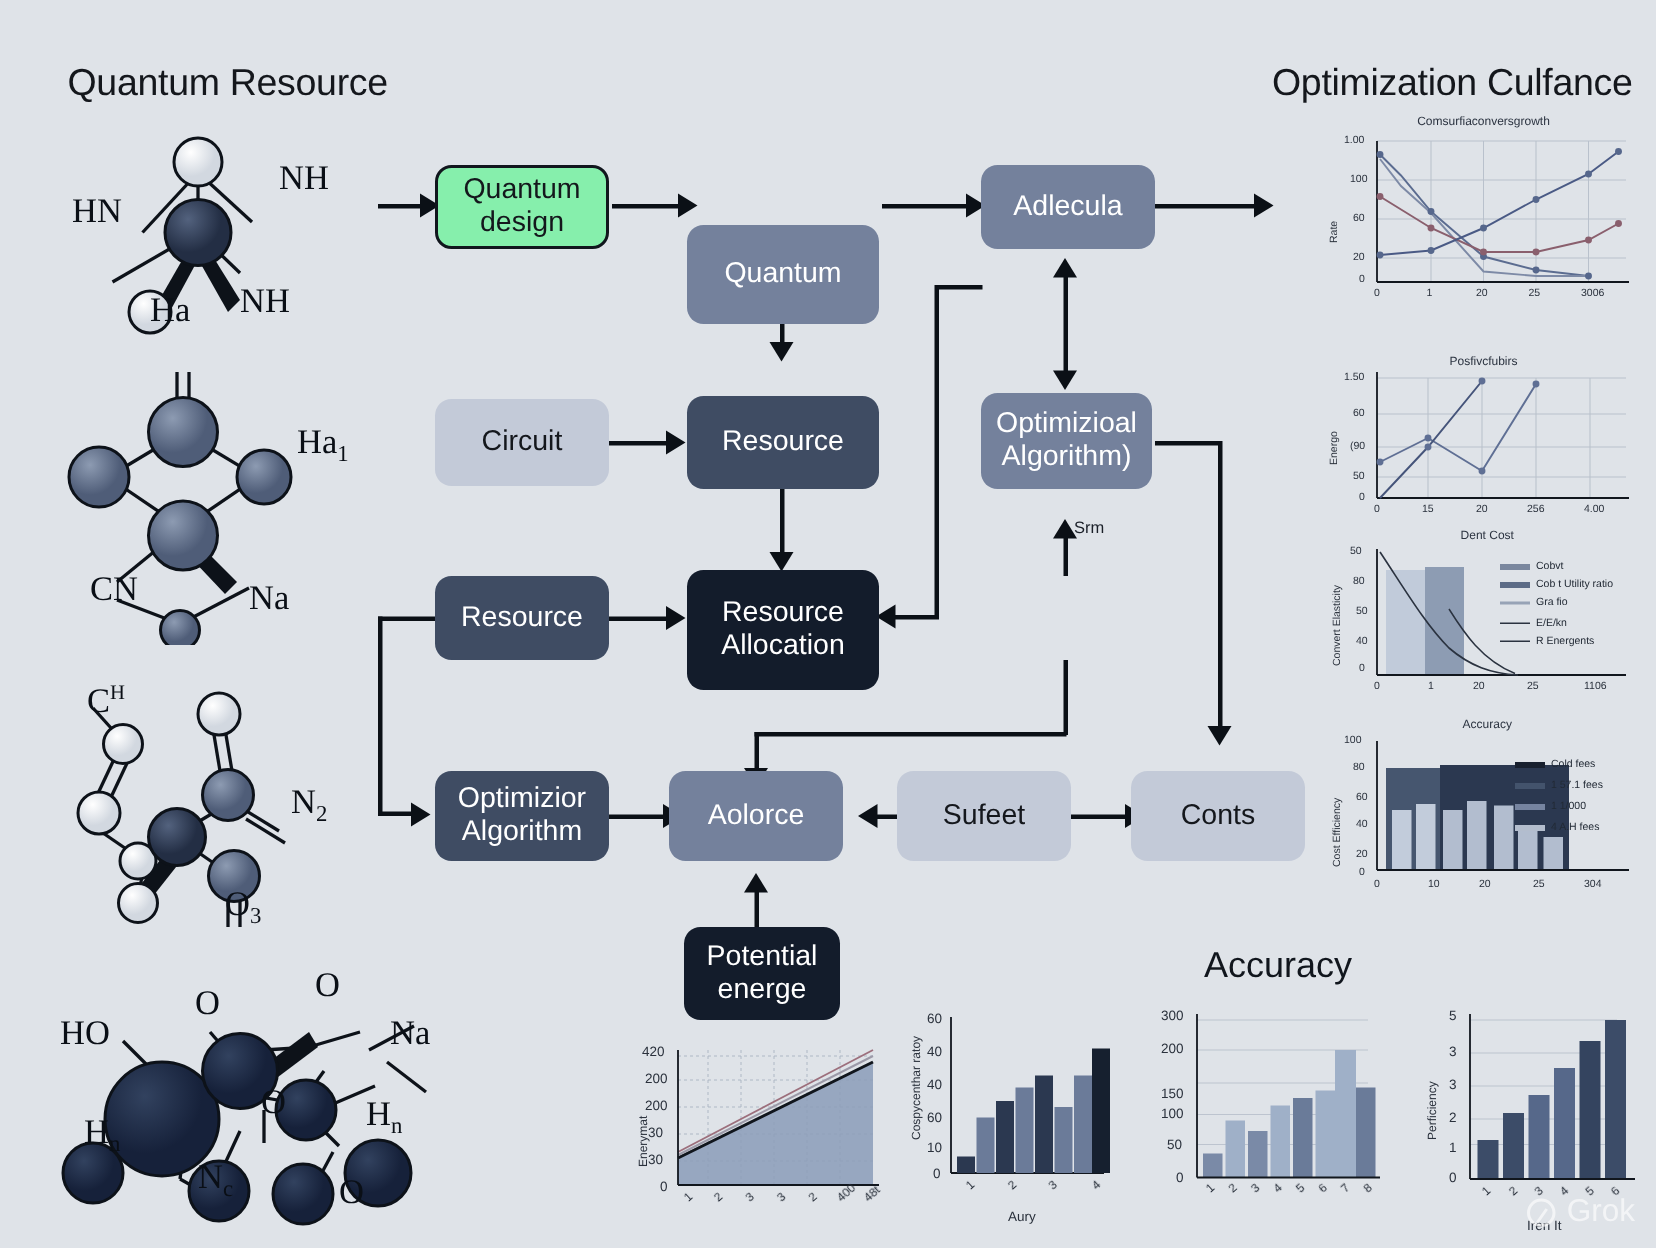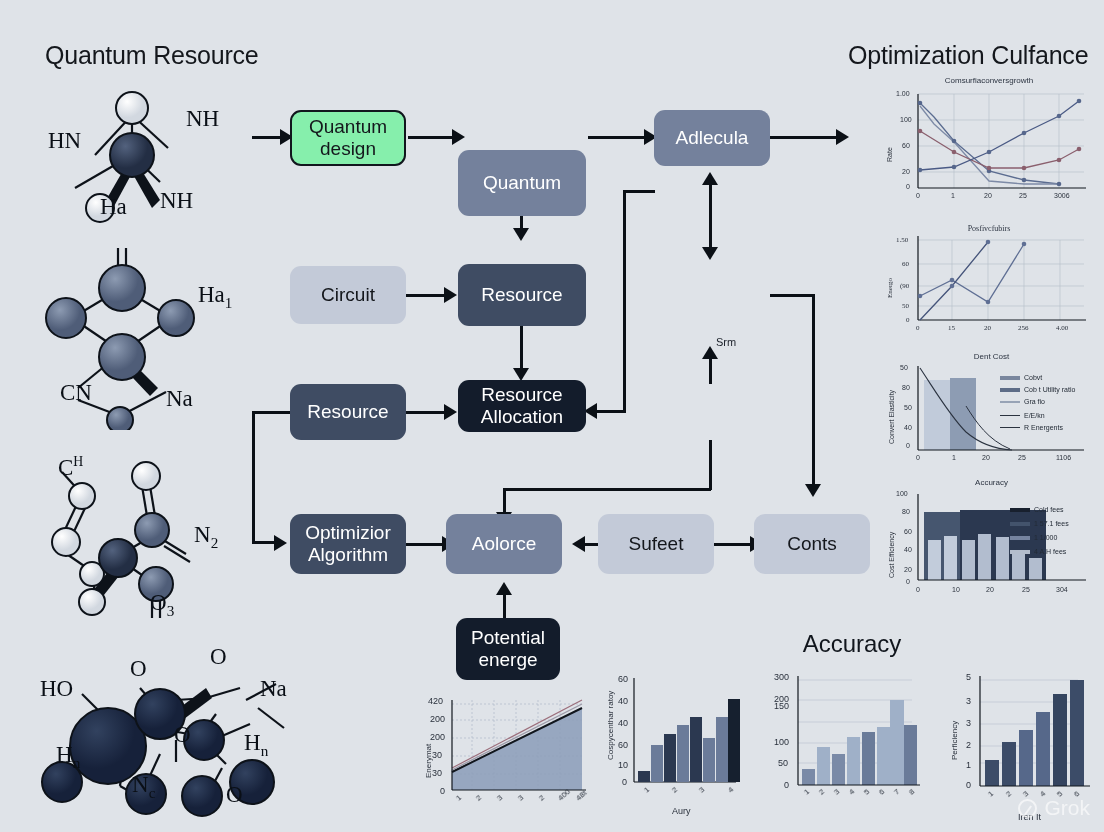--- a/index.html
+++ b/index.html
@@ -299,21 +299,21 @@
   <div class="arrow-u" style="left:702px; top:172px;"></div>
   <div class="arrow-d" style="left:702px; top:247px;"></div>
 
   <div class="conn h" style="left:625px; top:190px; width:30px;"></div>
   <div class="conn v" style="left:623px; top:190px; height:222px;"></div>
   <div class="conn h" style="left:596px; top:410px; width:30px;"></div>
   <div class="arrow-l" style="left:584px; top:403px;"></div>
 
   <div class="conn v" style="left:709px; top:352px; height:32px;"></div>
   <div class="arrow-u" style="left:702px; top:346px;"></div>
-  <div class="edge-label" style="left:716px; top:336px;">Srm</div>
+  <div class="edge-label" style="left:716px; top:346px;">Srm</div>
 
   <div class="conn h" style="left:770px; top:294px; width:44px;"></div>
   <div class="conn v" style="left:812px; top:294px; height:194px;"></div>
   <div class="arrow-d" style="left:805px; top:484px;"></div>
 
   <div class="conn v" style="left:709px; top:440px; height:50px;"></div>
   <div class="conn h" style="left:503px; top:488px; width:208px;"></div>
   <div class="conn v" style="left:503px; top:488px; height:28px;"></div>
   <div class="arrow-d" style="left:496px; top:512px;"></div>
 
@@ -343,25 +343,28 @@
   <div class="node n-mid" style="left:654px; top:110px; width:116px; height:56px;">
     <span class="lbl">Adlecula</span>
   </div>
 
   <div class="node n-light" style="left:290px; top:266px; width:116px; height:58px;">
     <span class="lbl">Circuit</span>
   </div>
   <div class="node n-slate" style="left:458px; top:264px; width:128px; height:62px;">
     <span class="lbl">Resource</span>
   </div>
+  <div class="node n-mid" style="left:654px; top:262px; width:114px; height:64px;">
+    <span class="lbl">Optimizioal Algorithm)</span>
+  </div>
 
   <div class="node n-slate" style="left:290px; top:384px; width:116px; height:56px;">
     <span class="lbl">Resource</span>
   </div>
-  <div class="node n-dark" style="left:458px; top:380px; width:128px; height:52px;">
+  <div class="node n-dark" style="left:458px; top:380px; width:128px; height:80px;">
     <span class="lbl">Resource Allocation</span>
   </div>
 
   <div class="node n-slate" style="left:290px; top:514px; width:116px; height:60px;">
     <span class="lbl">Optimizior Algorithm</span>
   </div>
   <div class="node n-mid" style="left:446px; top:514px; width:116px; height:60px;">
     <span class="lbl">Aolorce</span>
   </div>
   <div class="node n-light" style="left:598px; top:514px; width:116px; height:60px;">
@@ -423,21 +426,21 @@
     <div class="axis-txt" style="left:18px; top:66px;">60</div>
     <div class="axis-txt" style="left:18px; top:92px;">20</div>
     <div class="axis-txt" style="left:22px; top:107px;">0</div>
     <div class="axis-txt" style="left:32px; top:116px;">0</div>
     <div class="axis-txt" style="left:67px; top:116px;">1</div>
     <div class="axis-txt" style="left:100px; top:116px;">20</div>
     <div class="axis-txt" style="left:135px; top:116px;">25</div>
     <div class="axis-txt" style="left:170px; top:116px;">3006</div>
   </div>
 
-  <div class="chart" style="left:884px; top:224px; width:210px; height:122px;font-family:Liberation Serif, serif;">
+  <div class="chart" style="left:884px; top:236px; width:210px; height:122px;">
     <div class="mini-title">Posfivcfubirs</div>
     <div class="ylab-rot" style="left:2px; top:74px;">Energo</div>
     <svg width="210" height="122" style="position:absolute; left:0; top:0;">
       <g stroke="#b9c1cc" stroke-width="0.7">
         <line x1="34" y1="16" x2="200" y2="16"></line>
         <line x1="34" y1="40" x2="200" y2="40"></line>
         <line x1="34" y1="62" x2="200" y2="62"></line>
         <line x1="34" y1="82" x2="200" y2="82"></line>
         <line x1="68" y1="16" x2="68" y2="96"></line>
         <line x1="104" y1="16" x2="104" y2="96"></line>
@@ -650,21 +653,21 @@
       <rect x="130" y="96" width="13" height="59" fill="#6a7b99"></rect>
       <rect x="128" y="70" width="14" height="85" fill="#9fb0c8"></rect>
       <rect x="142" y="95" width="13" height="60" fill="#6a7b99"></rect>
       <g stroke="#11161d" stroke-width="1.2" fill="none">
         <line x1="36" y1="46" x2="36" y2="155"></line>
         <line x1="36" y1="155" x2="158" y2="155"></line>
       </g>
     </svg>
     <div class="axis-txt-b" style="left:12px; top:42px;">300</div>
     <div class="axis-txt-b" style="left:12px; top:64px;">200</div>
-    <div class="axis-txt-b" style="left:12px; top:71px;text-align:right;">150</div>
+    <div class="axis-txt-b" style="left:12px; top:94px;text-align:right;">150</div>
     <div class="axis-txt-b" style="left:12px; top:107px;">100</div>
     <div class="axis-txt-b" style="left:16px; top:128px;">50</div>
     <div class="axis-txt-b" style="left:22px; top:150px;">0</div>
     <div class="xtick-rot" style="left:40px;  top:160px;">1</div>
     <div class="xtick-rot" style="left:55px;  top:160px;">2</div>
     <div class="xtick-rot" style="left:70px;  top:160px;">3</div>
     <div class="xtick-rot" style="left:85px;  top:160px;">4</div>
     <div class="xtick-rot" style="left:100px; top:160px;">5</div>
     <div class="xtick-rot" style="left:115px; top:160px;">6</div>
     <div class="xtick-rot" style="left:130px; top:160px;">7</div>

